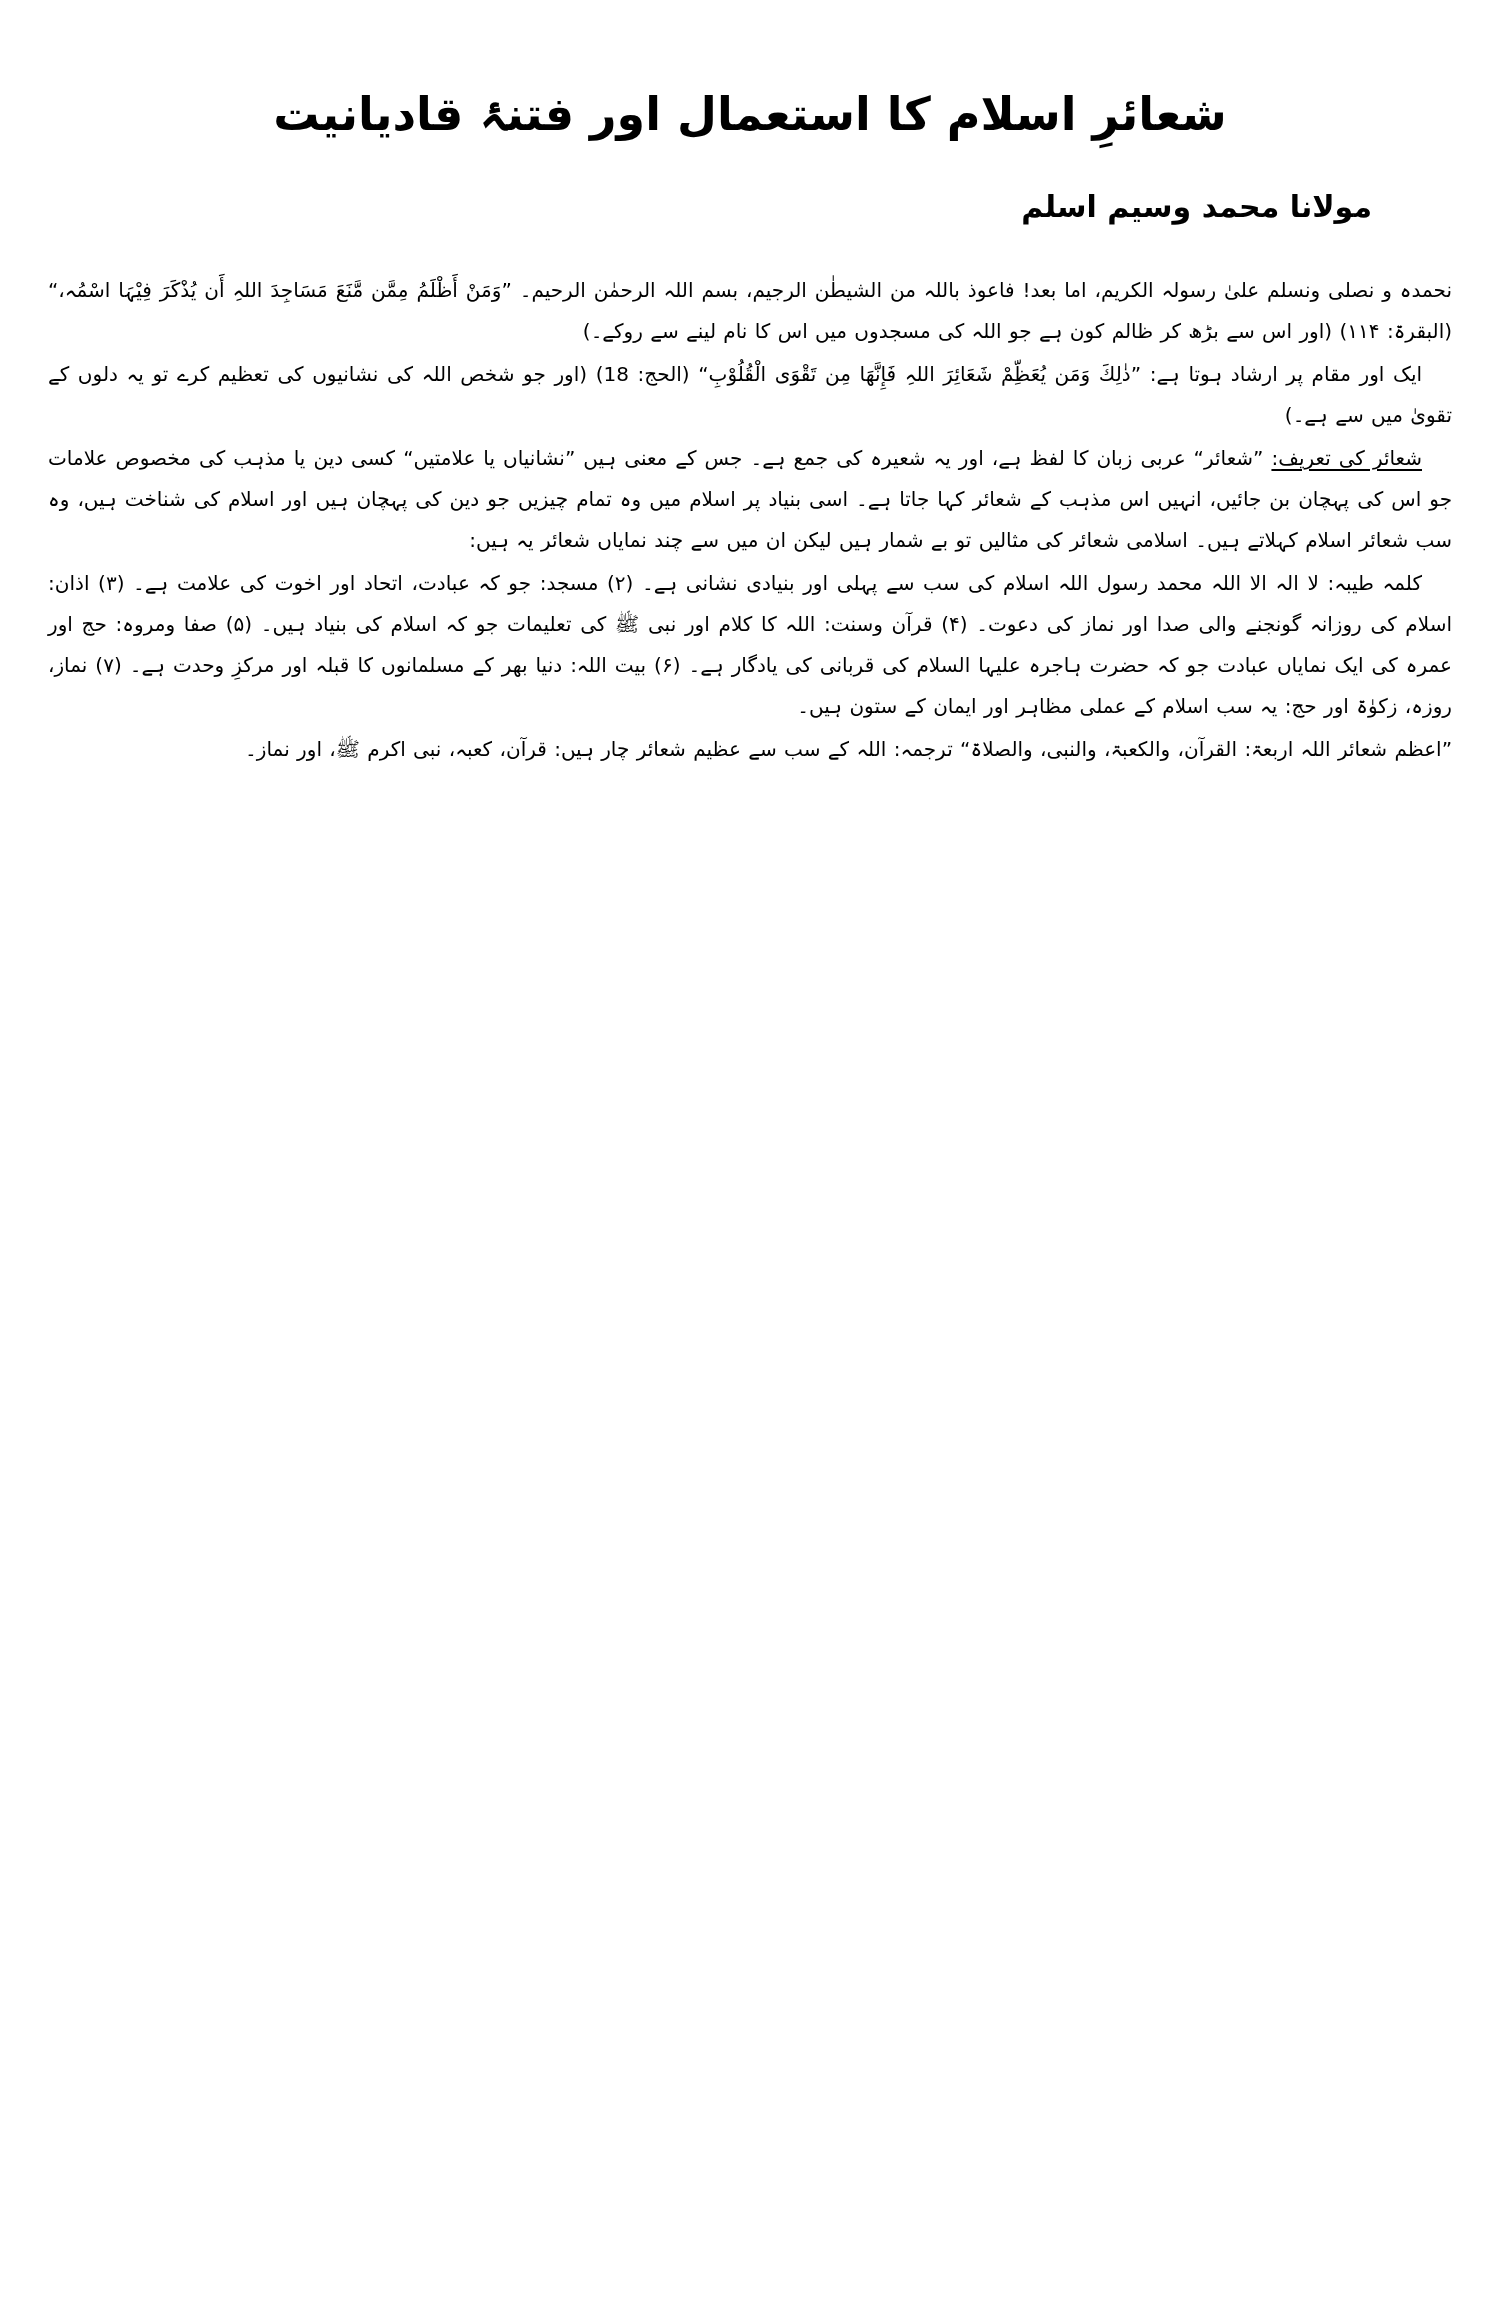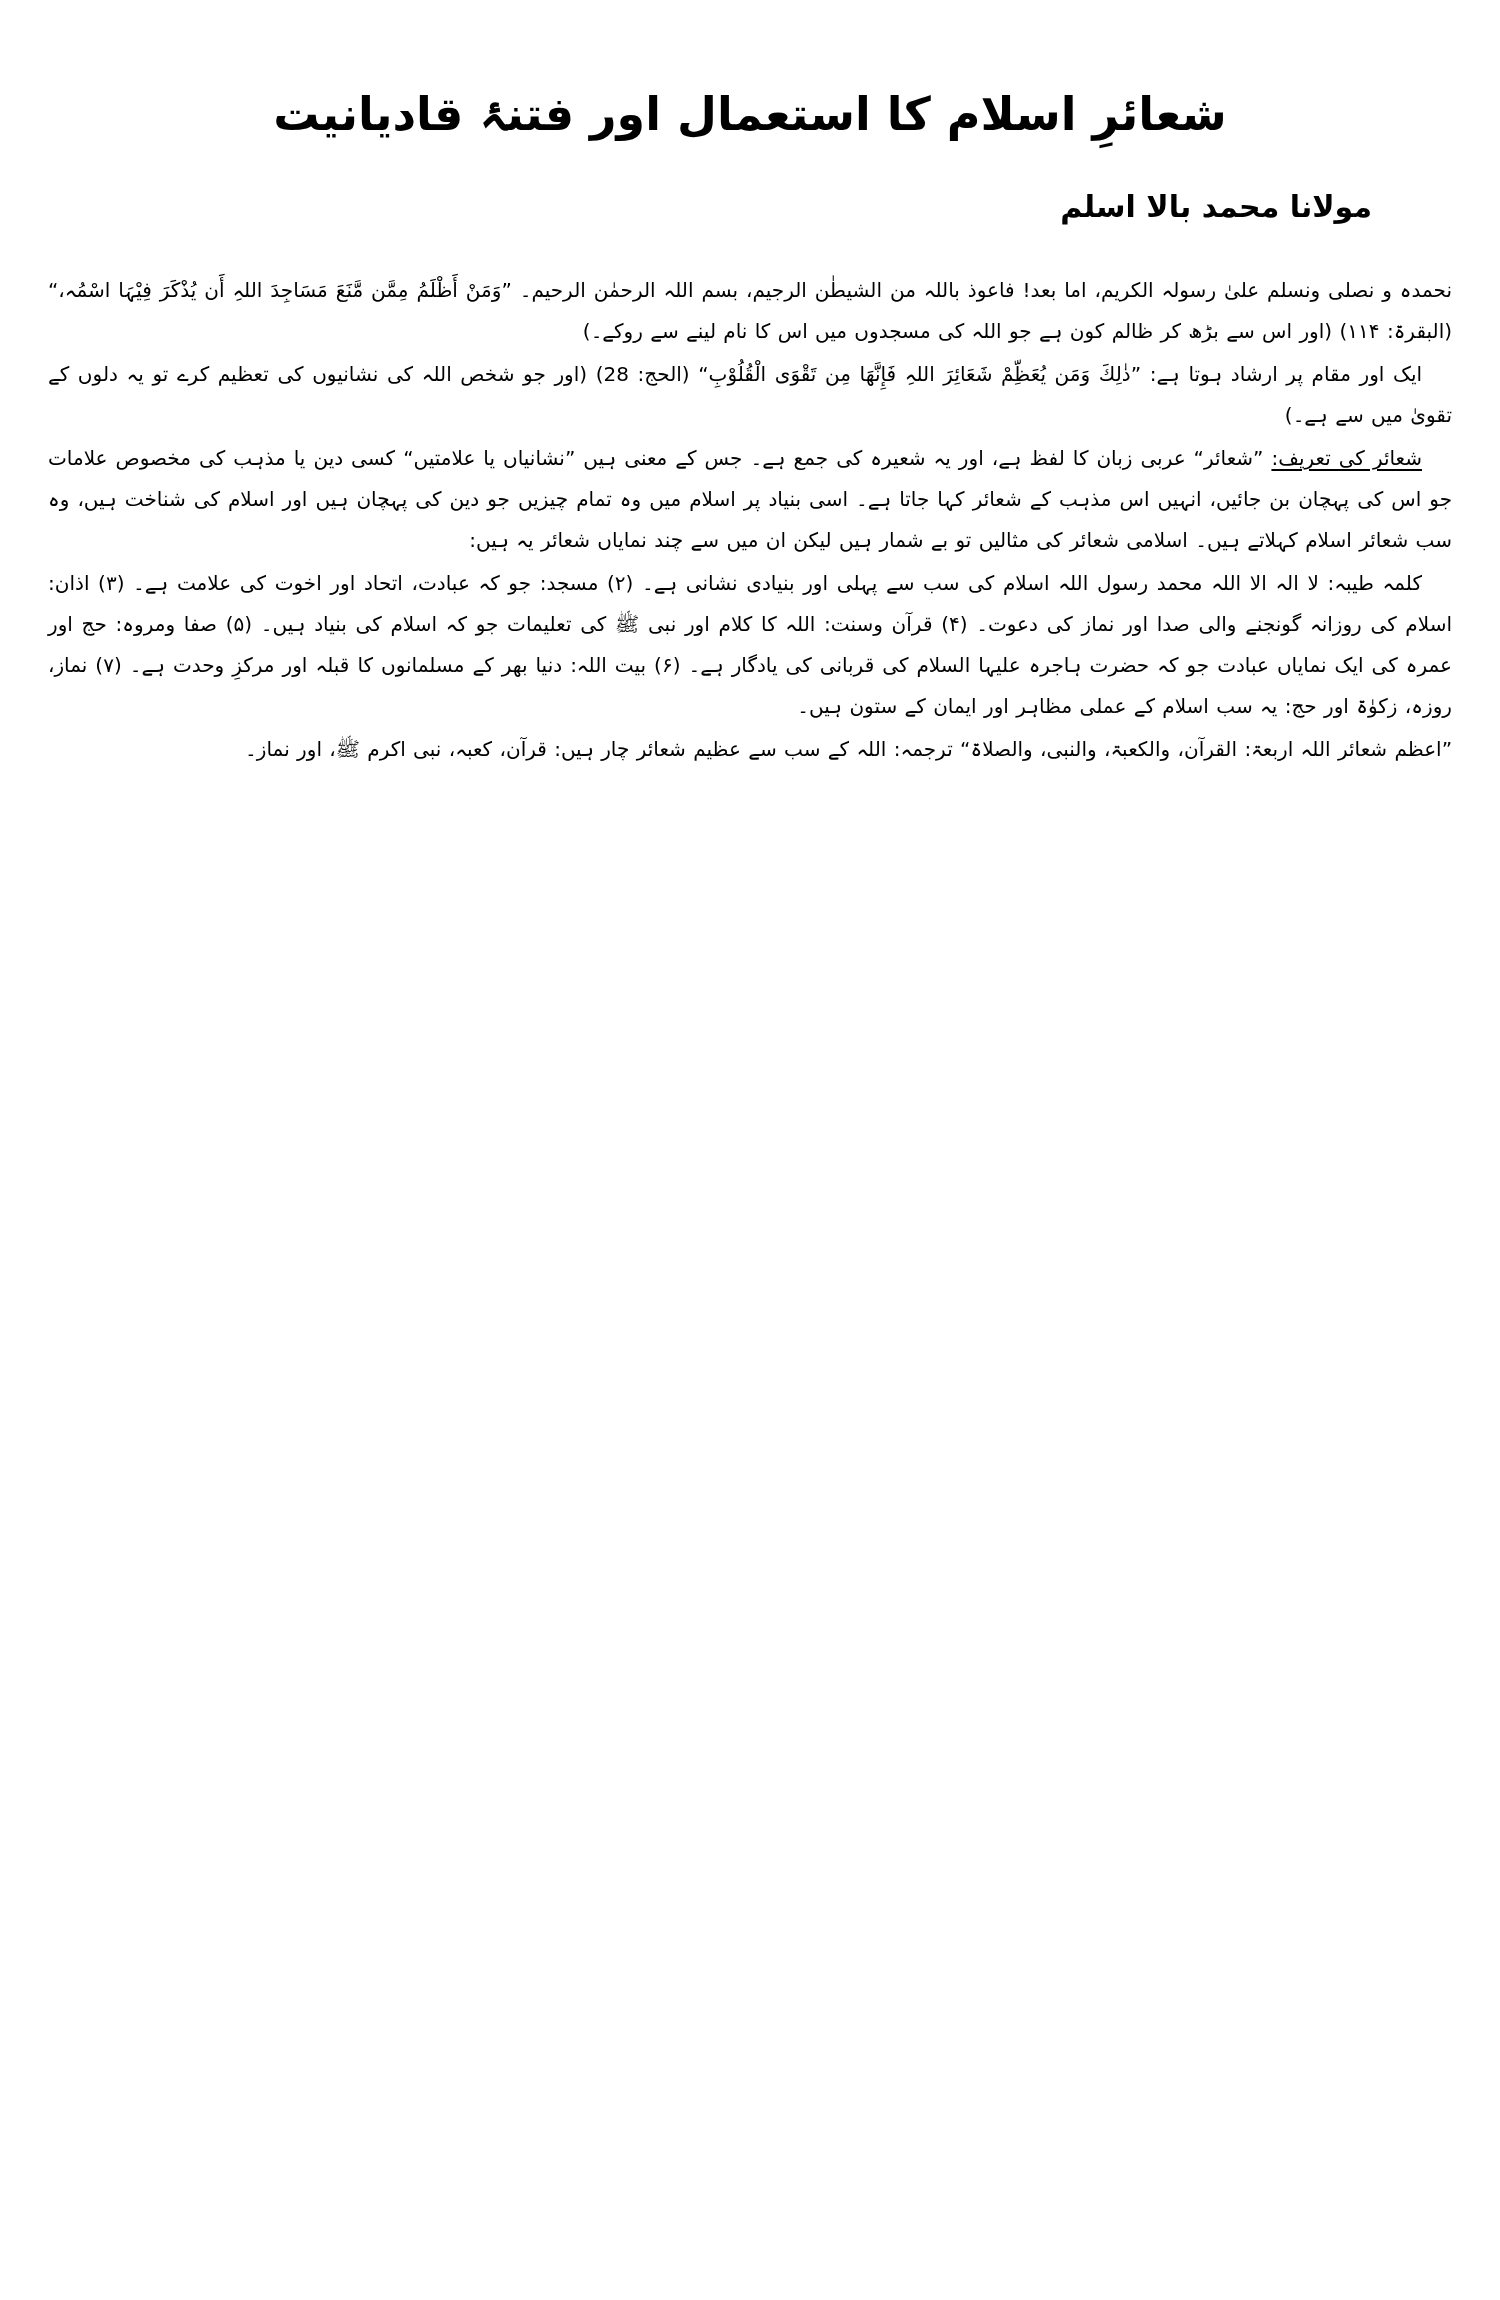--- a/index.html
+++ b/index.html
@@ -58,25 +58,25 @@
     margin-bottom: 2px;
   }
 </style>
 </head>
 <body>
 
 <div class="page">
 
   <h1 class="doc-title">شعائرِ اسلام کا استعمال اور فتنۂ قادیانیت</h1>
 
-  <div class="author">مولانا محمد بالا اسلم</div>
+  <div class="author">مولانا محمد وسیم اسلم</div>
 
   <p class="body-text para">نحمدہ و نصلی ونسلم علیٰ رسولہ الکریم، اما بعد! فاعوذ باللہ من الشیطٰن الرجیم، بسم اللہ الرحمٰن الرحیم۔ ”وَمَنْ أَظْلَمُ مِمَّن مَّنَعَ مَسَاجِدَ اللہِ أَن یُذْکَرَ فِیْہَا اسْمُہ،“ (البقرۃ: ۱۱۴) (اور اس سے بڑھ کر ظالم کون ہے جو اللہ کی مسجدوں میں اس کا نام لینے سے روکے۔)</p>
 
-  <p class="body-text para p-indent">ایک اور مقام پر ارشاد ہوتا ہے: ”ذٰلِكَ وَمَن یُعَظِّمْ شَعَائِرَ اللہِ فَإِنَّھَا مِن تَقْوَى الْقُلُوْبِ“ (الحج: 28) (اور جو شخص اللہ کی نشانیوں کی تعظیم کرے تو یہ دلوں کے تقویٰ میں سے ہے۔)</p>
+  <p class="body-text para p-indent">ایک اور مقام پر ارشاد ہوتا ہے: ”ذٰلِكَ وَمَن یُعَظِّمْ شَعَائِرَ اللہِ فَإِنَّھَا مِن تَقْوَى الْقُلُوْبِ“ (الحج: 18) (اور جو شخص اللہ کی نشانیوں کی تعظیم کرے تو یہ دلوں کے تقویٰ میں سے ہے۔)</p>
 
 
   <p class="body-text para p-indent">
     <span class="u">شعائر کی تعریف:</span><span> ”شعائر“ عربی زبان کا لفظ ہے، اور یہ شعیرہ کی جمع ہے۔ جس کے معنی ہیں ”نشانیاں یا علامتیں“ کسی دین یا مذہب کی مخصوص علامات جو اس کی پہچان بن جائیں، انہیں اس مذہب کے شعائر کہا جاتا ہے۔ اسی بنیاد پر اسلام میں وہ تمام چیزیں جو دین کی پہچان ہیں اور اسلام کی شناخت ہیں، وہ سب شعائر اسلام کہلاتے ہیں۔ اسلامی شعائر کی مثالیں تو بے شمار ہیں لیکن ان میں سے چند نمایاں شعائر یہ ہیں:</span>
   </p>
 
   <p class="body-text para p-indent">کلمہ طیبہ: لا الہ الا اللہ محمد رسول اللہ اسلام کی سب سے پہلی اور بنیادی نشانی ہے۔ (۲) مسجد: جو کہ عبادت، اتحاد اور اخوت کی علامت ہے۔ (۳) اذان: اسلام کی روزانہ گونجنے والی صدا اور نماز کی دعوت۔ (۴) قرآن وسنت: اللہ کا کلام اور نبی ﷺ کی تعلیمات جو کہ اسلام کی بنیاد ہیں۔ (۵) صفا ومروہ: حج اور عمرہ کی ایک نمایاں عبادت جو کہ حضرت ہاجرہ علیہا السلام کی قربانی کی یادگار ہے۔ (۶) بیت اللہ: دنیا بھر کے مسلمانوں کا قبلہ اور مرکزِ وحدت ہے۔ (۷) نماز، روزہ، زکوٰۃ اور حج: یہ سب اسلام کے عملی مظاہر اور ایمان کے ستون ہیں۔</p>
 
 
   <p class="body-text para">”اعظم شعائر اللہ اربعۃ: القرآن، والکعبۃ، والنبی، والصلاۃ“ ترجمہ: اللہ کے سب سے عظیم شعائر چار ہیں: قرآن، کعبہ، نبی اکرم ﷺ، اور نماز۔</p>

